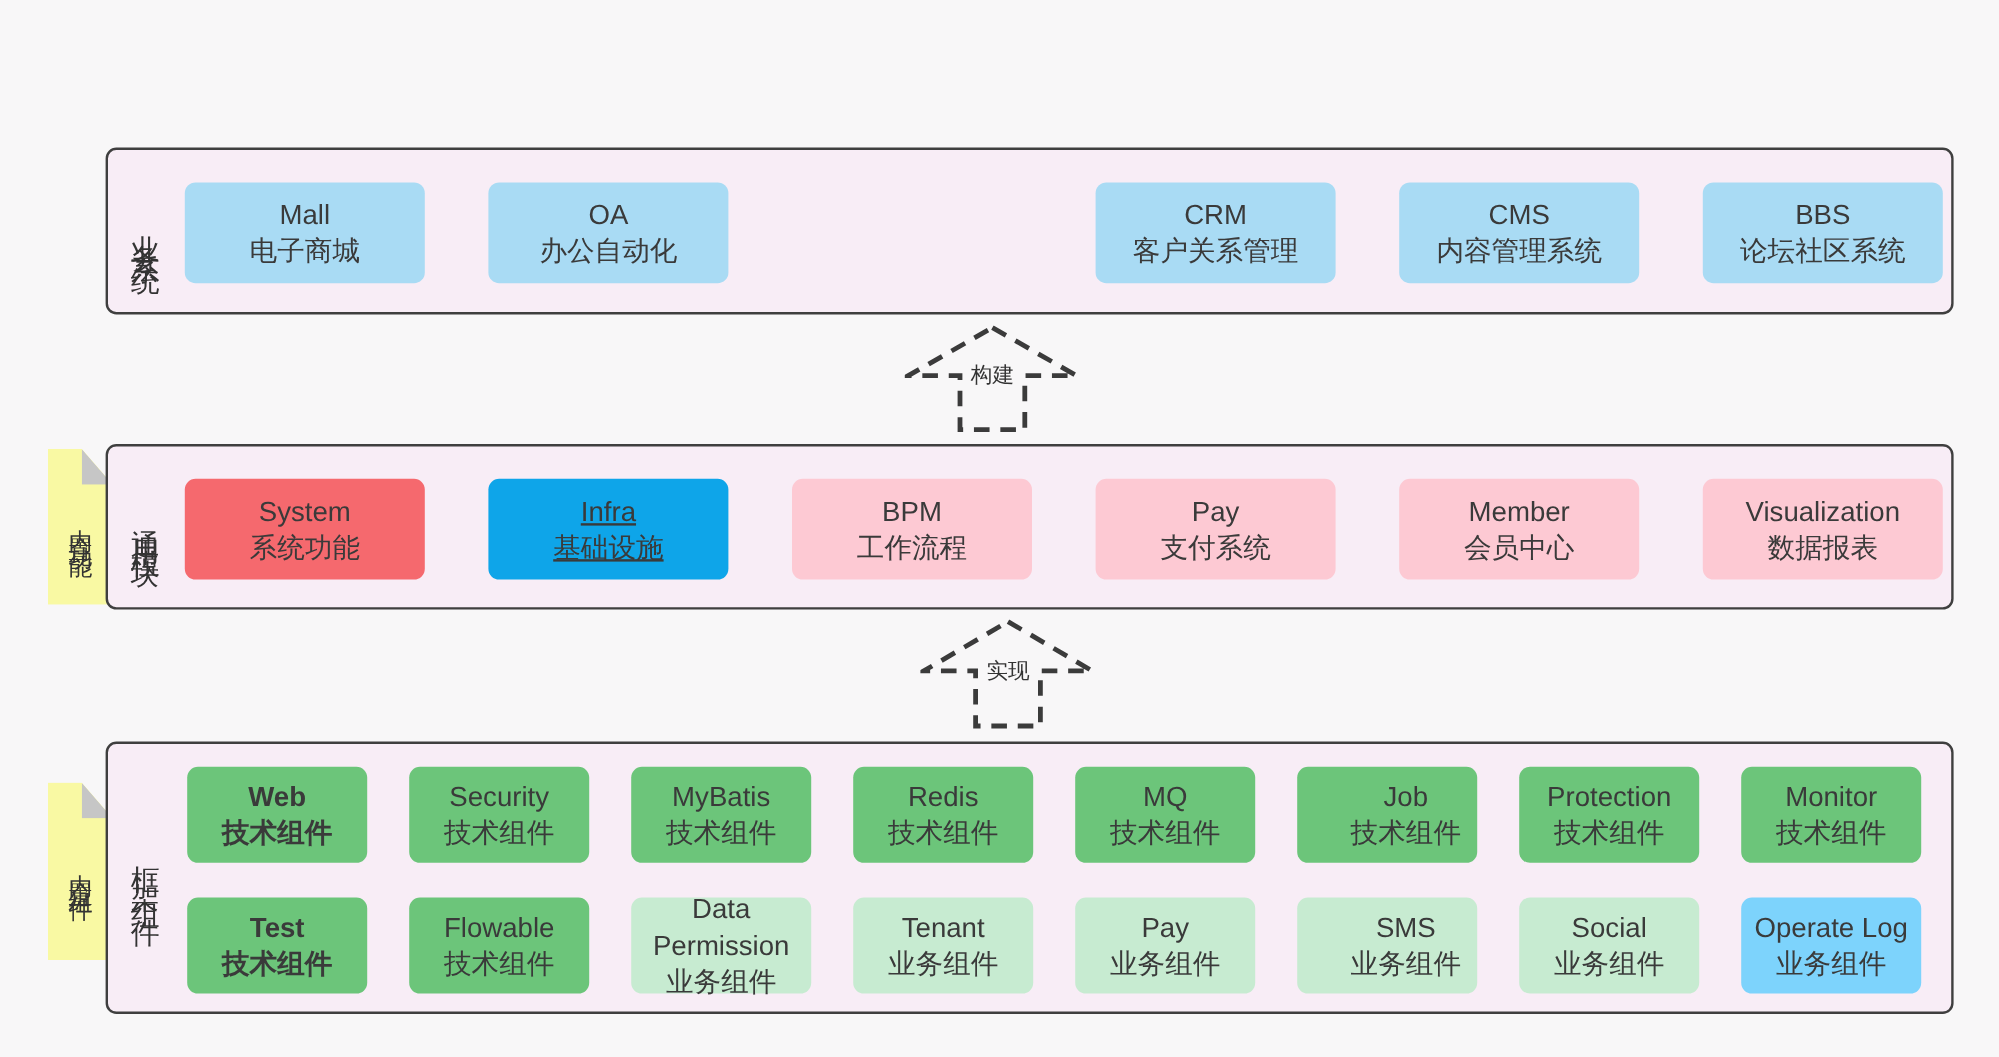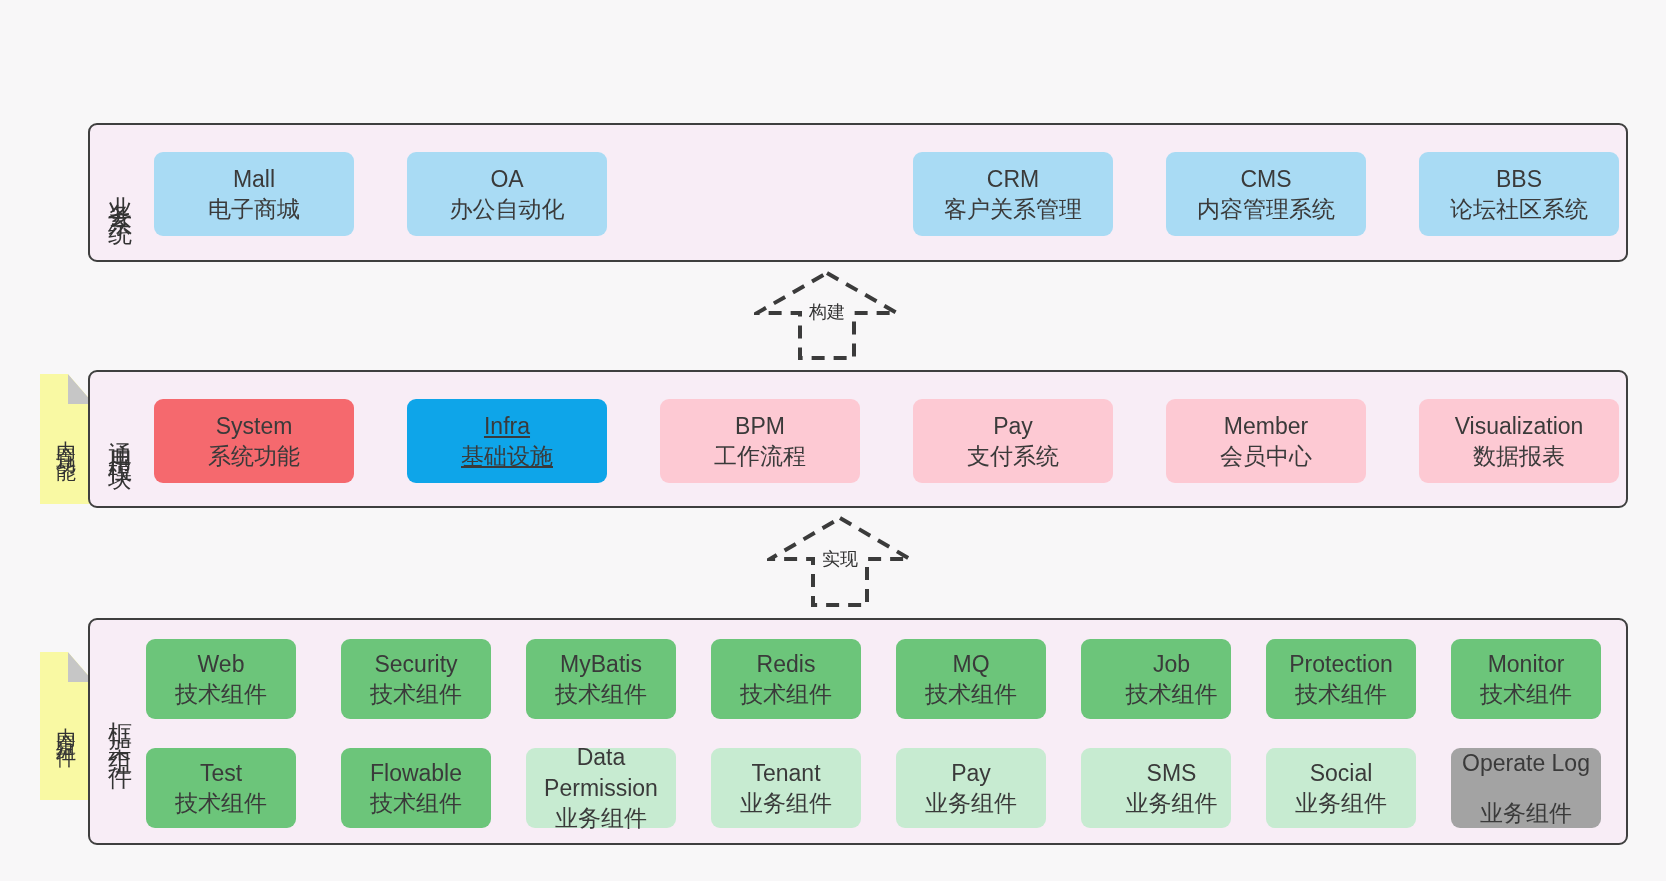--- a/index.html
+++ b/index.html
@@ -17,21 +17,21 @@
   .panel-components .vlabel{letter-spacing:15px;}
 
   .box{position:absolute;border-radius:9px;display:flex;flex-direction:column;align-items:center;
        justify-content:center;text-align:center;color:#3a3a3a;font-size:23px;line-height:1.32;
        padding:0 9px;box-sizing:border-box;}
   .box span{display:block;}
   .wide{width:200px;height:84px;top:27px;}
   .cell{width:150px;height:80px;}
   .r1{top:19px;} .r2{top:128px;}
   .c0{left:64px;}  .c1{left:317px;justify-content:center;} .c2{left:570px;} .c3{left:823px;} .c4{left:1076px;} .c5{left:1329px;}
-  .k0{left:56px;}  .k1{left:251px;} .k2{left:436px;} .k3{left:621px;} .k4{left:806px;}
+  .k0{left:66px;font-weight:bold;}  .k1{left:251px;} .k2{left:436px;} .k3{left:621px;} .k4{left:806px;}
   .k5{left:991px;padding-left:40px;} .k6{left:1176px;} .k7{left:1361px;}
 
   .note{position:absolute;left:40px;width:54px;background:#f9f9a3;z-index:1;
         clip-path:polygon(0 0,calc(100% - 26px) 0,100% 30px,100% 100%,0 100%);}
   .note-modules{top:374px;height:130px;}
   .note-components{top:652px;height:148px;}
   .note-text{height:100%;width:100%;display:flex;align-items:center;justify-content:center;
              writing-mode:vertical-rl;text-orientation:upright;font-size:20px;letter-spacing:7px;color:#333;}
   .fold{position:absolute;right:0;top:0;width:26px;height:30px;background:#c6c6c6;
         clip-path:polygon(0 0,100% 100%,0 100%);}
@@ -174,19 +174,19 @@
       <span>业务组件</span>
     </div>
     <div class="box cell r2 k5" style="background: rgb(199, 235, 209);">
       <span>SMS</span>
       <span>业务组件</span>
     </div>
     <div class="box cell r2 k6" style="background: rgb(199, 235, 209);">
       <span>Social</span>
       <span>业务组件</span>
     </div>
-    <div class="box cell r2 k7" style="background: #a3a3a3; justify-content: space-between;">
+    <div class="box cell r2 k7" style="background: #7dd3fc;">
       <span>Operate Log</span>
       <span>业务组件</span>
     </div>
   </div>
 
 </div>
 
 </body></html>

